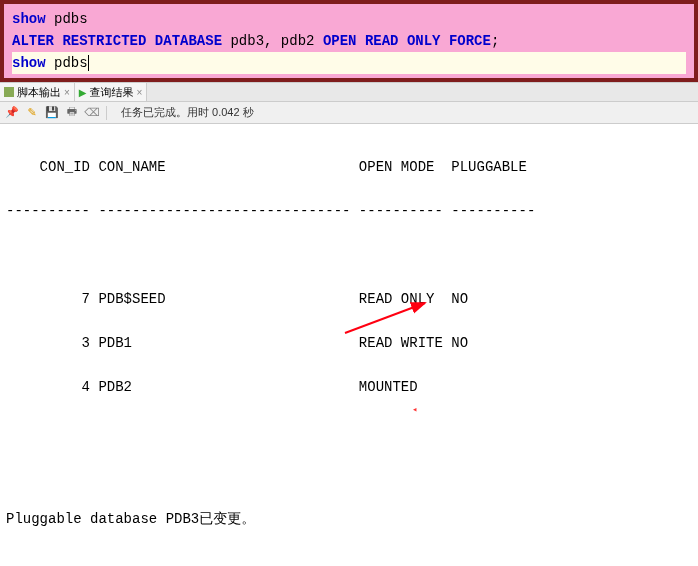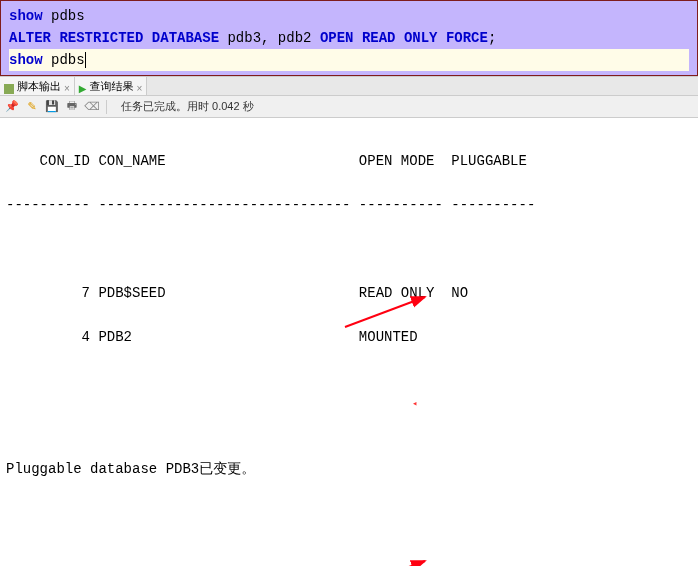--- a/index.html
+++ b/index.html
@@ -1,26 +1,26 @@
 <!DOCTYPE html>
 <html><head>
   <meta charset="utf-8">
   <style>
     * { margin: 0; padding: 0; box-sizing: border-box; }
     body { font-family: "Courier New", monospace; font-size: 13px; background: #fff; width: 698px; }
     
-    .sql-editor { border: 1px solid #7f1d1d; background: #c4b5fd; padding: 4px 8px; }
+    .sql-editor { border: 4px solid #7f1d1d; background: #f9a8d4; padding: 4px 8px; }
     .sql-line { font-family: "Courier New", monospace; font-size: 14px; line-height: 22px; white-space: pre; }
     .sql-line.highlighted { background: #fffce8; }
     .kw-blue { color: #0000cc; font-weight: bold; }
     .kw-plain { color: #000; }
     .cursor-bar { border-right: 1px solid #000; }
     
     .tab-bar { background: #e8e8e8; border-top: 1px solid #ccc; border-bottom: 1px solid #ccc; display: flex; align-items: center; font-family: Arial, sans-serif; font-size: 11px; height: 20px; }
-    .tab { display: flex; align-items: flex-end; padding: 1px 4px; background: #f5f5f5; border-right: 1px solid #ccc; height: 100%; gap: 3px; }
+    .tab { display: flex; align-items: center; padding: 1px 4px; background: #f5f5f5; border-right: 1px solid #ccc; height: 100%; gap: 3px; }
     .tab-close { color: #888; font-size: 10px; cursor: pointer; }
     .tab-icon-out { width: 10px; height: 10px; background: #8a5; display: inline-block; }
     .tab-icon-run { color: #3a3; font-size: 10px; }
     
     .toolbar { background: #f0f0f0; border-bottom: 1px solid #ccc; display: flex; align-items: center; padding: 2px 4px; gap: 4px; font-family: Arial, sans-serif; font-size: 11px; height: 22px; }
     .tb-btn { width: 16px; height: 16px; display: inline-flex; align-items: center; justify-content: center; font-size: 11px; }
     .pin { color: #c33; }
     .pencil { color: #d90; }
     .save { color: #36c; }
     .print { color: #666; }
@@ -65,20 +65,21 @@
   <span class="tb-btn erase">⌫</span>
   <span class="sep"></span>
   <span class="status-text">任务已完成。用时 0.042 秒</span>
 </div>
 
 <div class="output">
 <div>    CON_ID CON_NAME                       OPEN MODE  PLUGGABLE</div>
 <div>---------- ------------------------------ ---------- ----------</div>
 <div> </div>
 <div>         7 PDB$SEED                       READ ONLY  NO</div>
+<div>         3 PDB1                           READ WRITE NO</div>
 <div>         4 PDB2                           MOUNTED</div>
 <div> </div>
 <div> </div>
 <div>Pluggable database PDB3已变更。</div>
 
 
 
 
 
 

